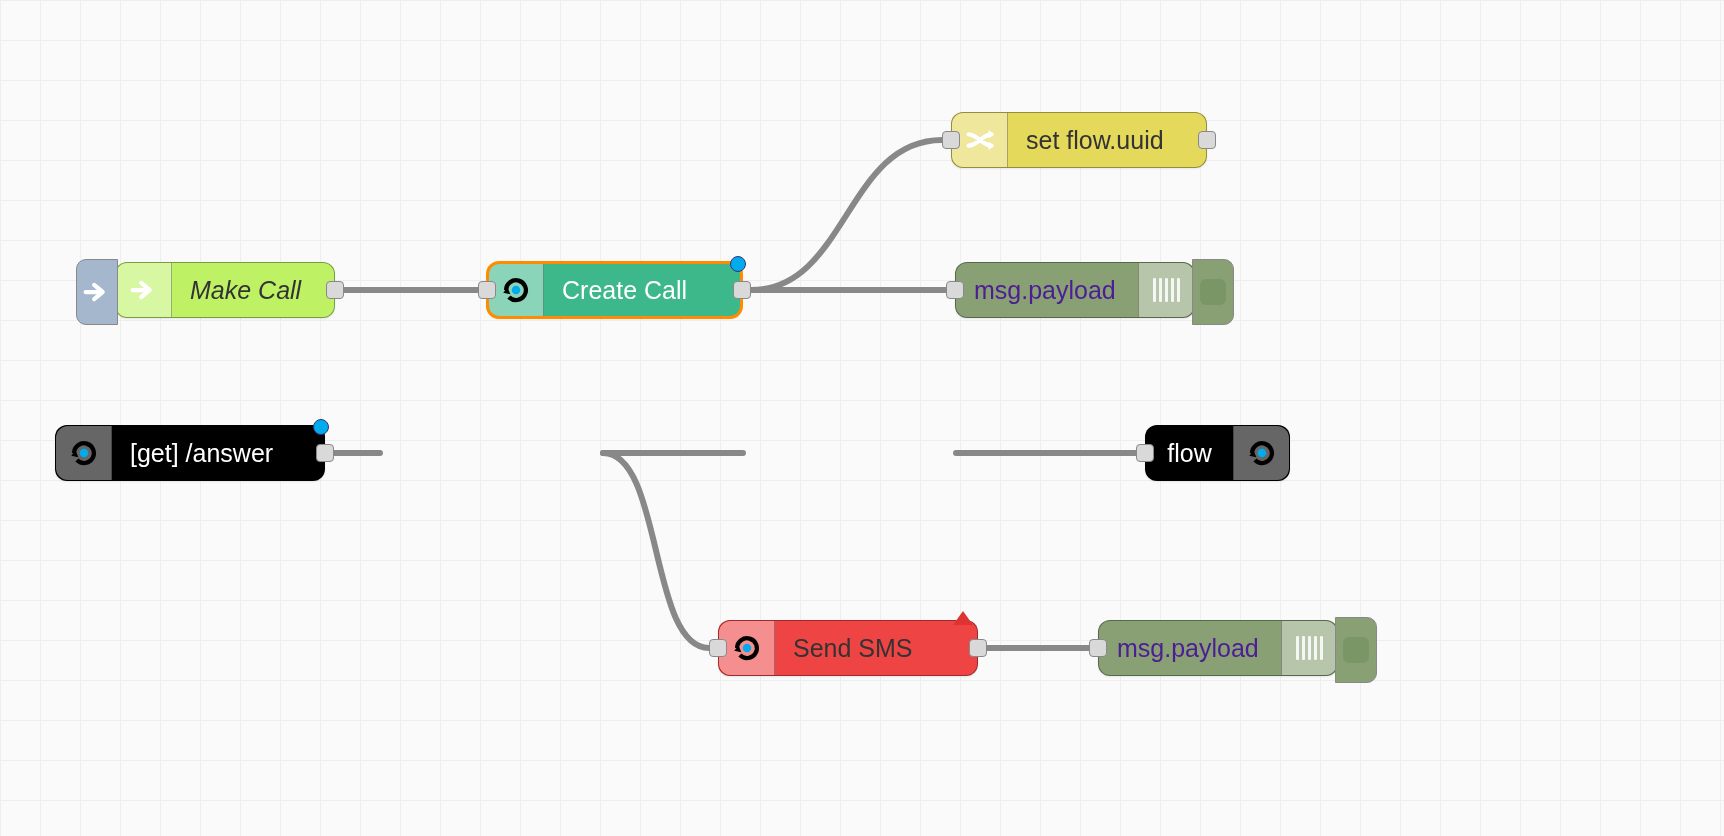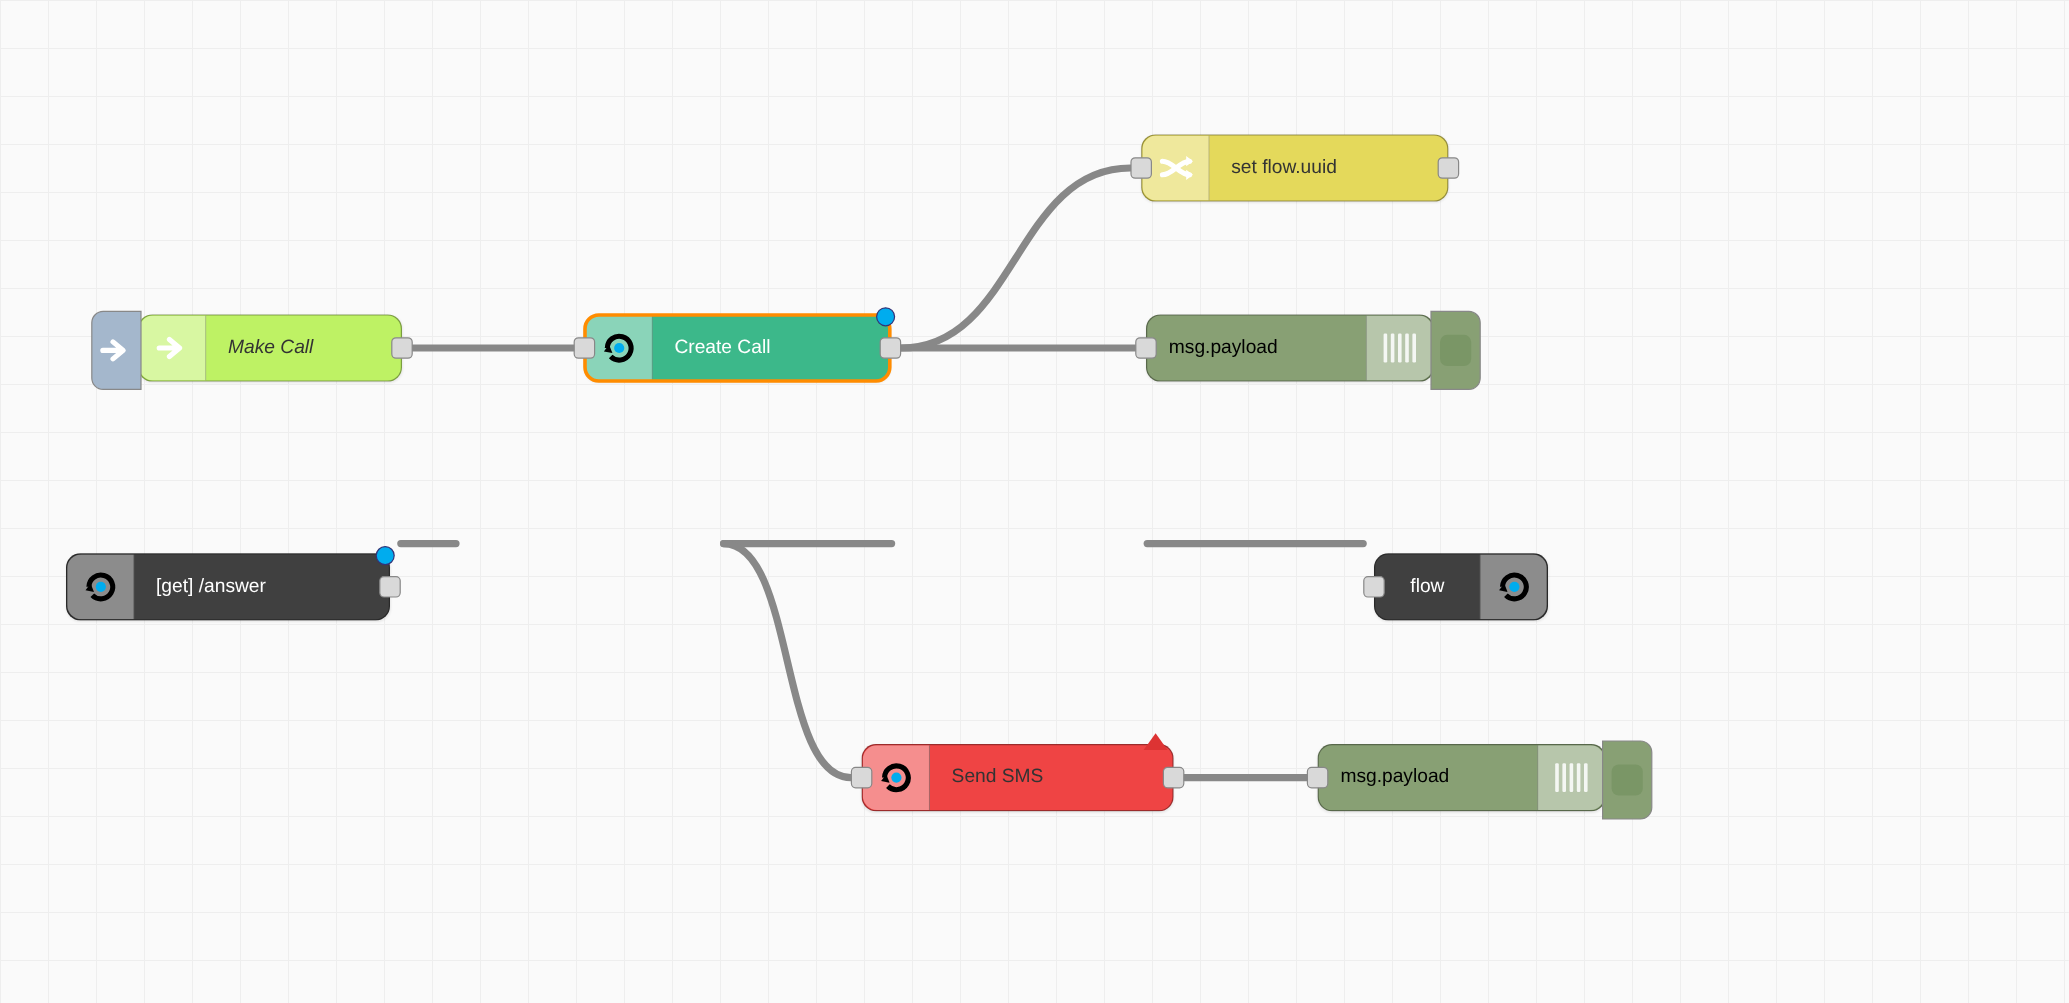--- a/index.html
+++ b/index.html
@@ -64,21 +64,21 @@
   .icon-box.right {
     border-right: none;
     border-left: 1px solid rgba(0,0,0,0.3);
     border-radius: 0;
     border-top-right-radius: 12px;
     border-bottom-right-radius: 12px;
   }
   .label {
     flex: 1;
     padding: 0 18px;
-    font-size: 16px;
+    font-size: 25px;
     color: #333;
     white-space: nowrap;
     display: flex;
     align-items: center;
   }
   .label.center { justify-content: center; }
   .label.italic { font-style: italic; }
   .port {
     position: absolute;
     width: 18px;
@@ -110,22 +110,22 @@
     border-bottom: 14px solid #d33;
     top: -10px;
     right: 4px;
   }
   
   .c-inject { background: #bef264; }
   .c-green  { background: #3cb88a; color: #fff; }
   .c-green .label { color: #fff; }
   .c-yellow { background: #e4d95b; }
   .c-olive  { background: #88a074; color:#fff;}
-  .c-olive .label { color: #000000; }
-  .c-blue   { background: #404040; color:#fff;margin-top:36px;}
+  .c-olive .label { color: #4c1d95; }
+  .c-blue   { background: #000000; color:#fff;}
   .c-blue .label { color: #fff; }
   .c-purple { background: #ef4444; }
   .big-btn {
     position: absolute;
     left: -40px;
     top: -4px;
     height: 64px;
     width: 40px;
     border-radius: 10px 0 0 10px;
     border: 1px solid #888;

